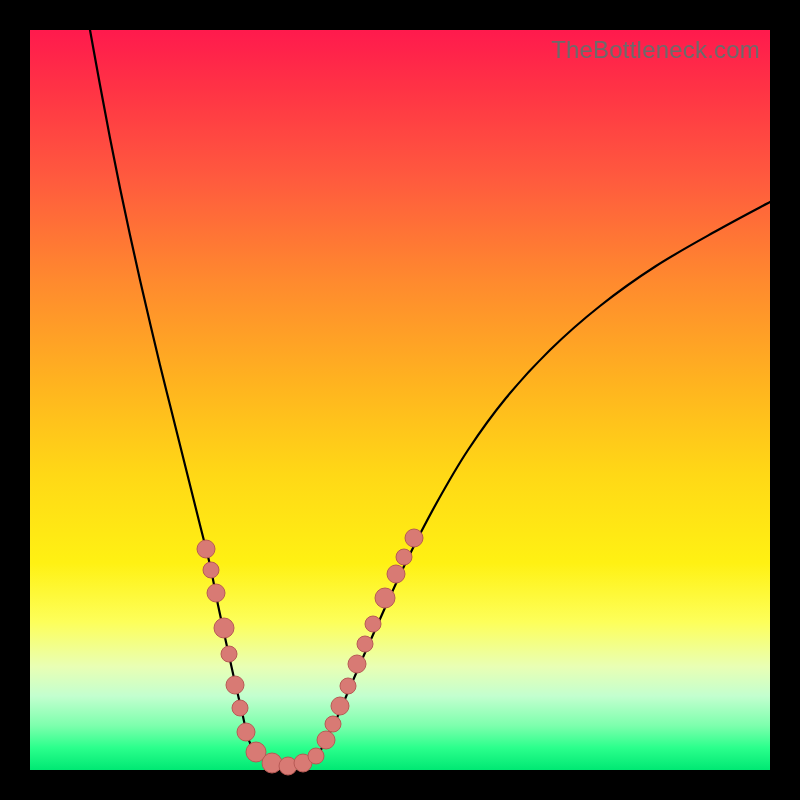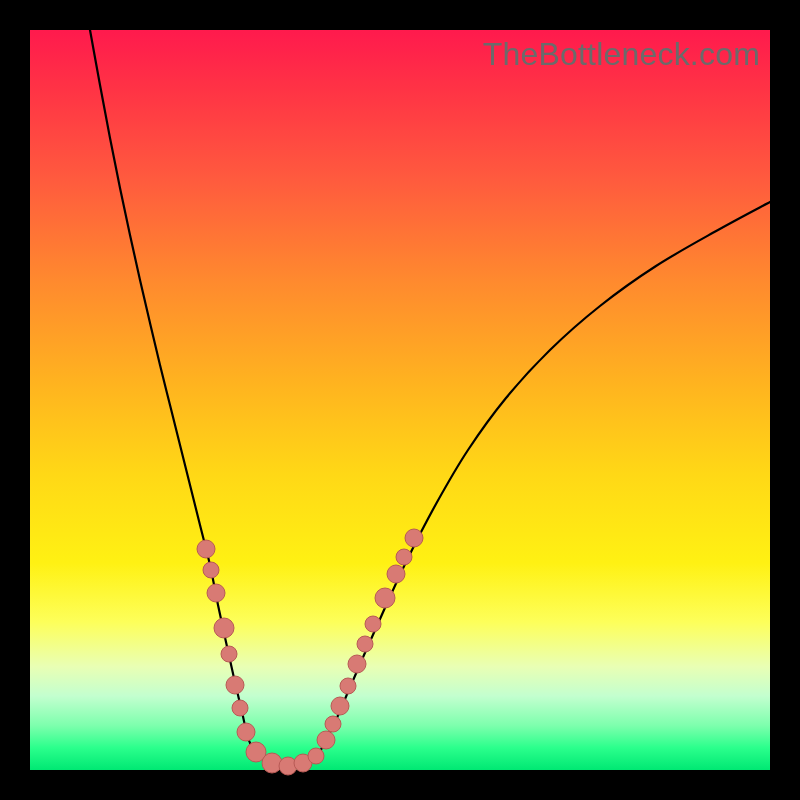--- a/index.html
+++ b/index.html
@@ -38,21 +38,21 @@
       #c3ffcf 90%,
       #7dffad 94%,
       #2bff8c 97%,
       #00e873 100%
     );
   }
   .watermark {
     position: absolute;
     top: 6px;
     right: 10px;
-    font-size: 32px;
+    font-size: 24px;
     font-weight: 400;
     color: #6b6b6b;
     letter-spacing: 0.2px;
     user-select: none;
   }
   svg.curve {
     position: absolute;
     inset: 0;
     width: 100%;
     height: 100%;

